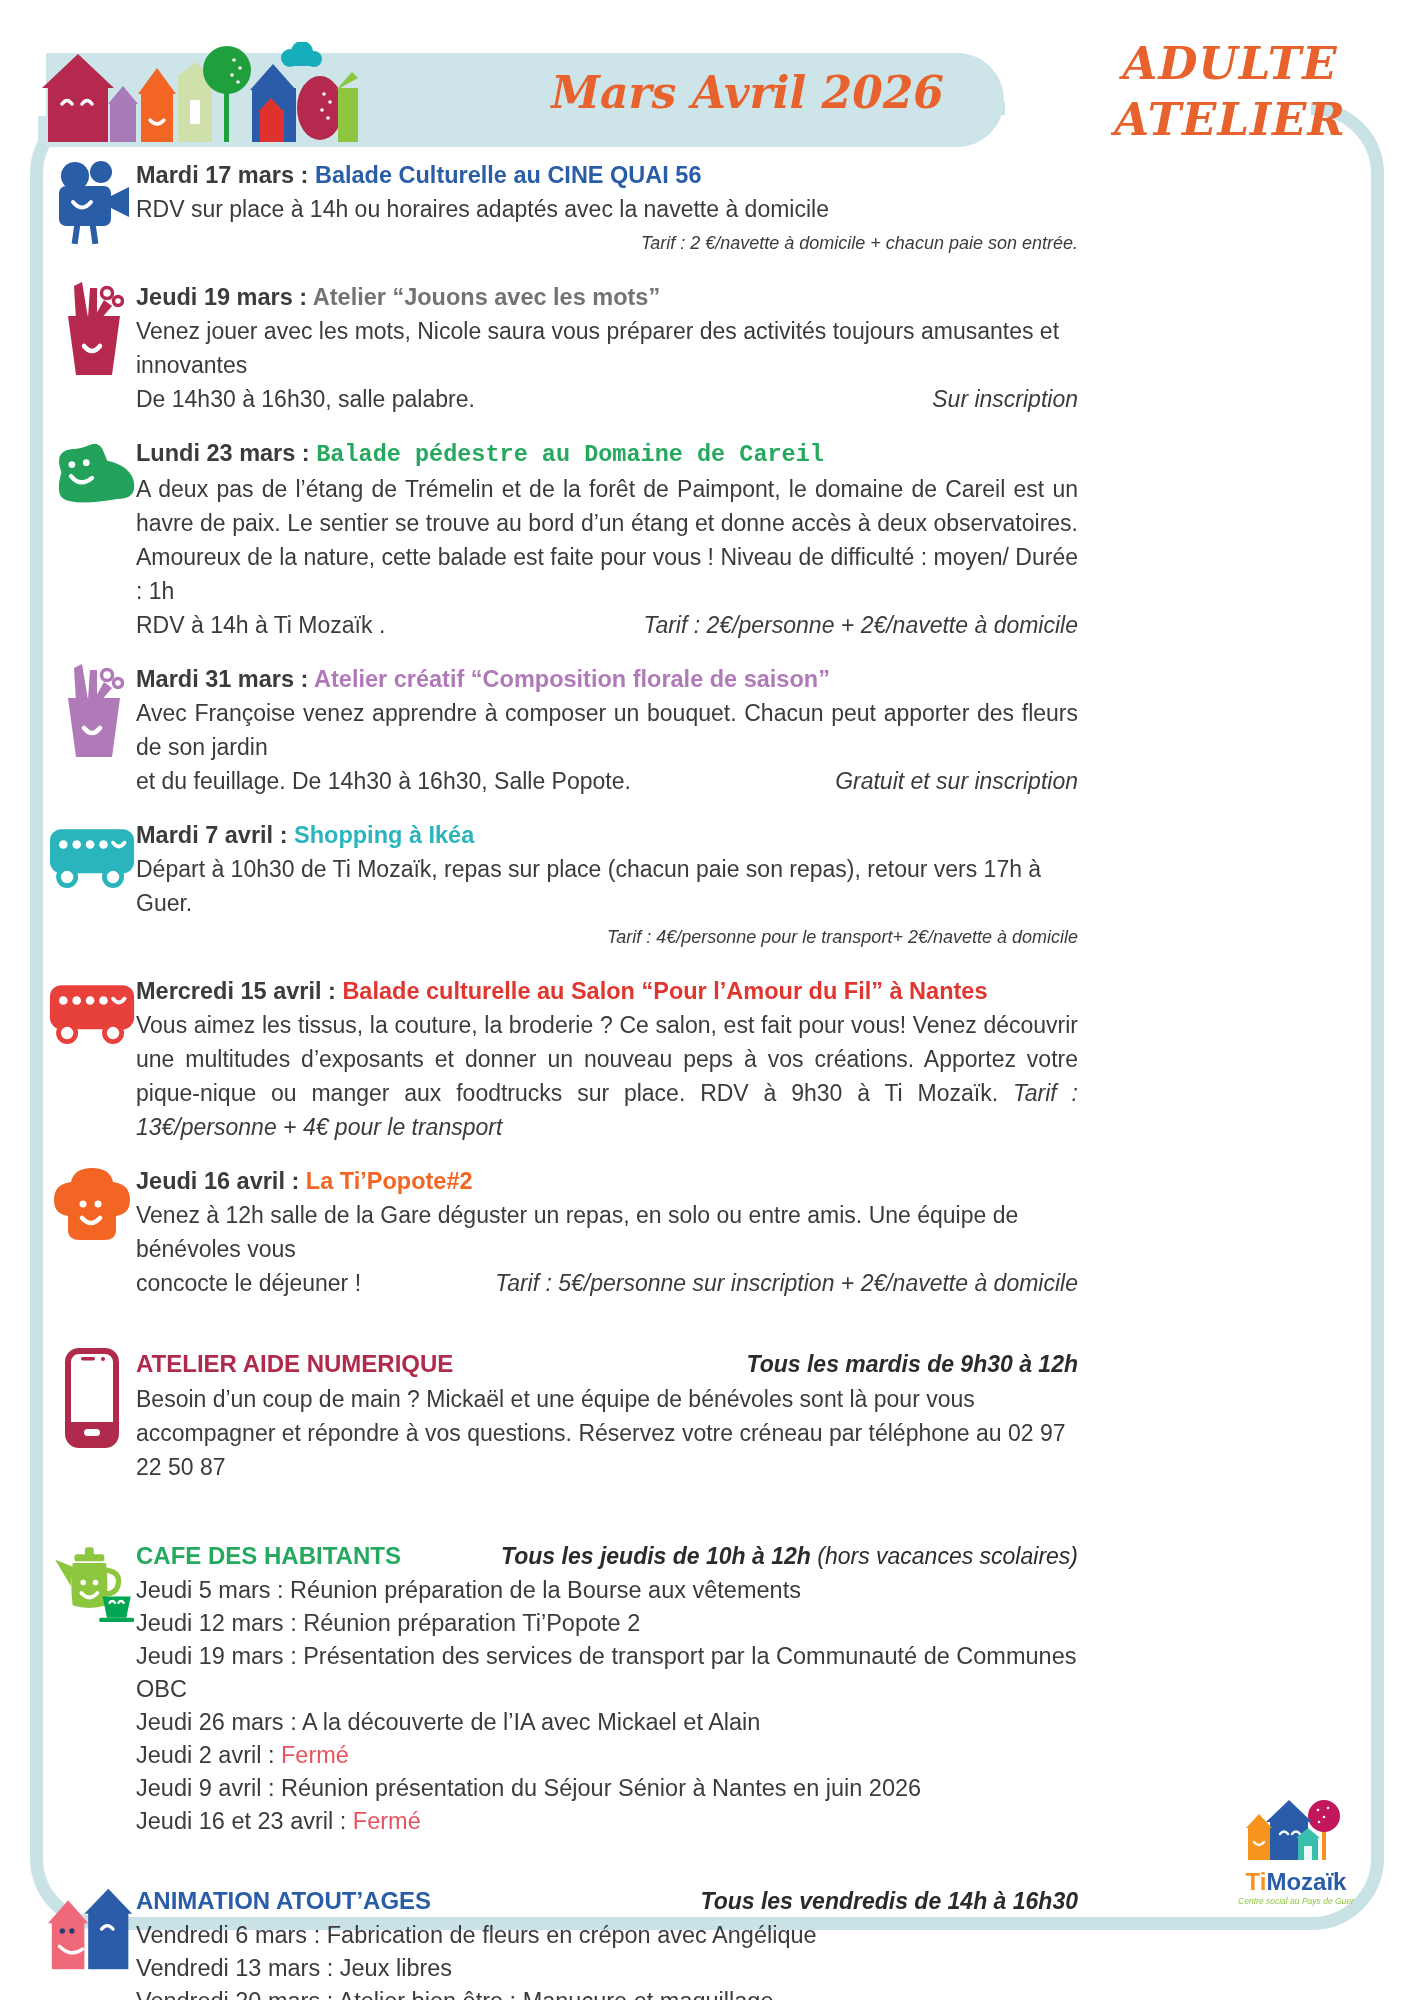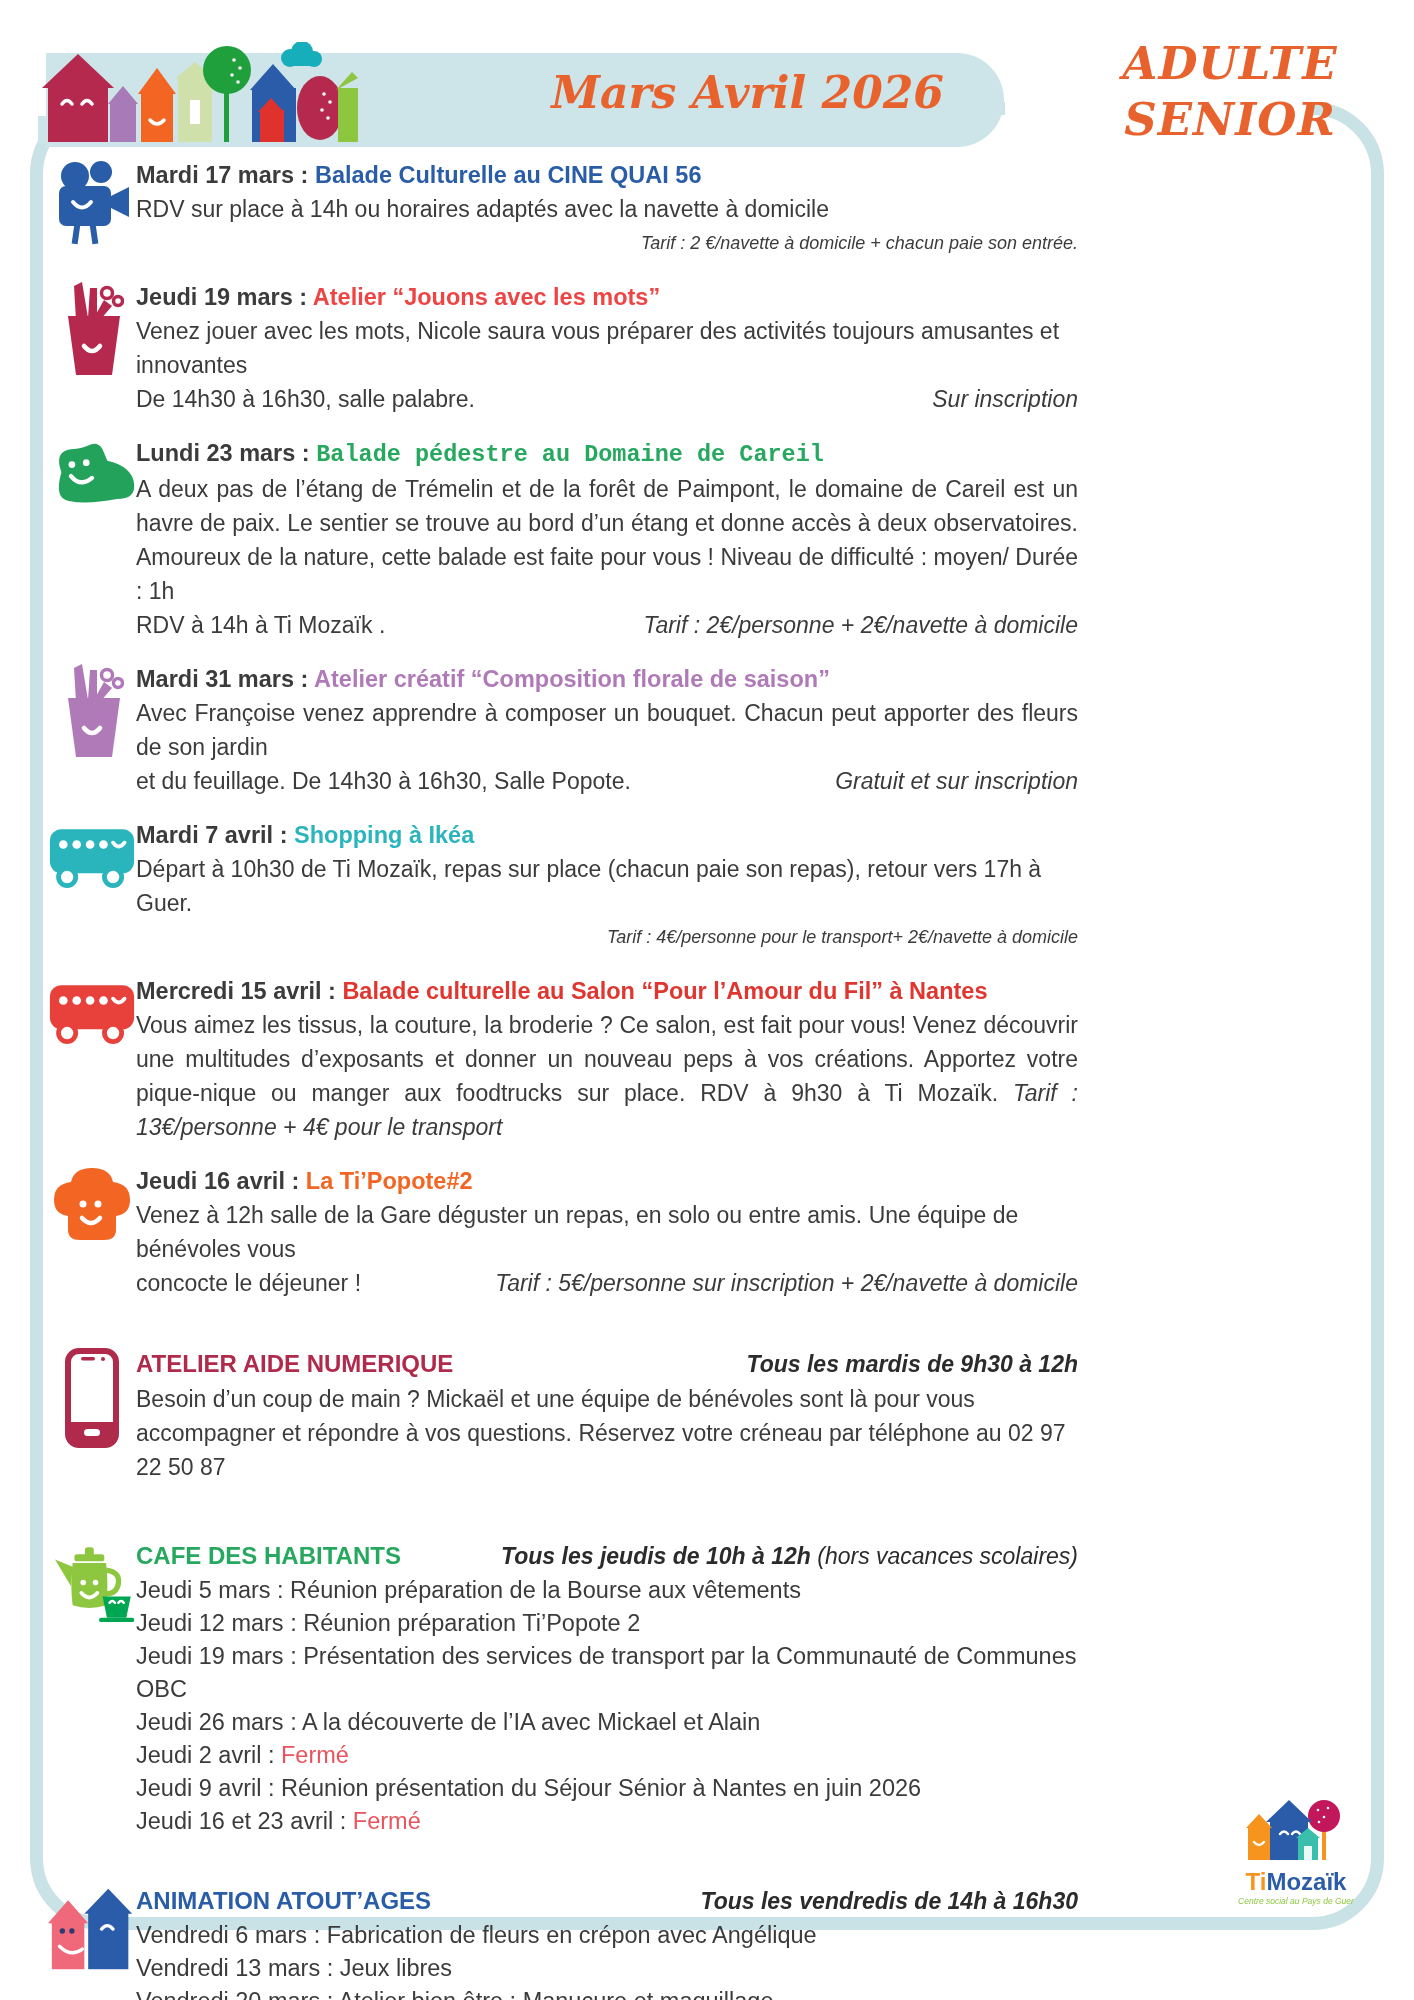--- a/index.html
+++ b/index.html
@@ -122,21 +122,21 @@
         <circle cx="252" cy="16" r="9"></circle>
         <circle cx="264" cy="10" r="11"></circle>
         <circle cx="276" cy="17" r="8"></circle>
         <rect x="250" y="14" width="28" height="10"></rect>
       </g>
   </svg>
 </div>
 
 <div class="audience">
   <div>ADULTE</div>
-  <div>SENIOR</div>
+  <div>ATELIER</div>
 </div>
 
 <div id="content">
 
   <div class="event">
     <div class="icon-col">
       <svg width="78" height="92" viewBox="0 0 78 92">
         <g fill="#2a5da8">
           <circle cx="22" cy="16" r="14"></circle>
             <circle cx="48" cy="12" r="11"></circle>
@@ -163,21 +163,21 @@
           <polygon points="30,6 37,6 37,36 28,36"></polygon>
           <polygon points="44,18 52,24 40,38 35,34"></polygon>
           <polygon points="8,34 60,34 52,93 16,93"></polygon>
         </g>
         <circle cx="47" cy="11" r="5.5" fill="none" stroke="#b5294e" stroke-width="3.5"></circle>
         <circle cx="58" cy="19" r="4.5" fill="none" stroke="#b5294e" stroke-width="3.5"></circle>
         <path d="M24 64 q8 10 16 0" stroke="#fff" stroke-width="4.5" fill="none" stroke-linecap="round"></path>
       </svg>
     </div>
     <div class="text-col">
-      <div class="title-line"><span class="date">Jeudi 19 mars :</span> <span style="color: #ef4444; margin-top: 28px;">Atelier “Jouons avec les mots”</span></div>
+      <div class="title-line"><span class="date">Jeudi 19 mars :</span> <span style="color: #737373; margin-top: 28px;">Atelier “Jouons avec les mots”</span></div>
       <p class="desc">Venez jouer avec les mots, Nicole saura vous préparer des activités toujours amusantes et innovantes</p>
       <div class="split">
         <span>De 14h30 à 16h30, salle palabre.</span>
         <span class="it">Sur inscription</span>
       </div>
     </div>
   </div>
 
   <div class="event">
     <div class="icon-col">

